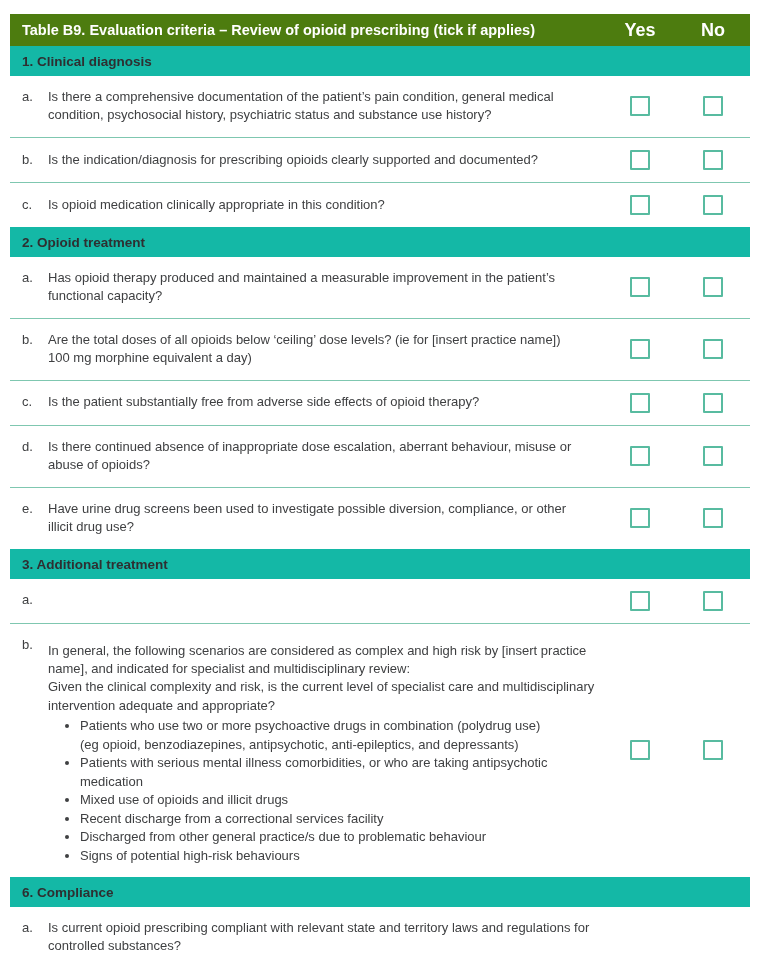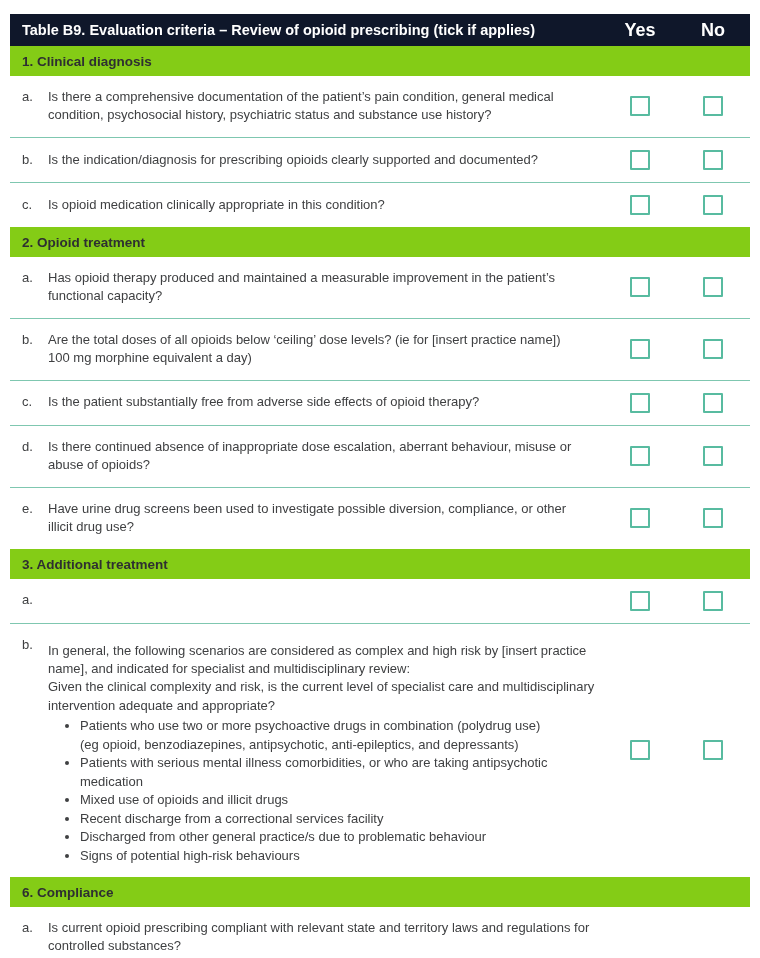--- a/index.html
+++ b/index.html
@@ -10,42 +10,42 @@
     color: #3f4042;
   }
   .page {
     width: 740px;
     margin: 14px 10px 0 10px;
   }
   
   .thead {
     display: flex;
     align-items: center;
-    background: #0f172a;
+    background: #4d7c0f;
     min-height: 32px;
     color: #ffffff;
   }
   .thead .title {
     flex: 1;
     padding: 7px 4px 7px 12px;
     font-weight: 700;
     font-size: 14.5px;
   }
   .col {
     flex: none;
     display: flex;
     justify-content: center;
     align-items: center;
   }
   .col-yes { width: 72px; }
   .col-no  { width: 74px; }
   .thead .col { font-weight: 700; font-size: 18px; }
   
   .section-head {
-    background: #84cc16;
+    background: #14b8a6;
     font-weight: 700;
     font-size: 13.5px;
     color: #2e2f31;
     padding: 8px 12px 7px 12px;
   }
   
   .row {
     display: flex;
     align-items: center;
     padding: 12px 0;

